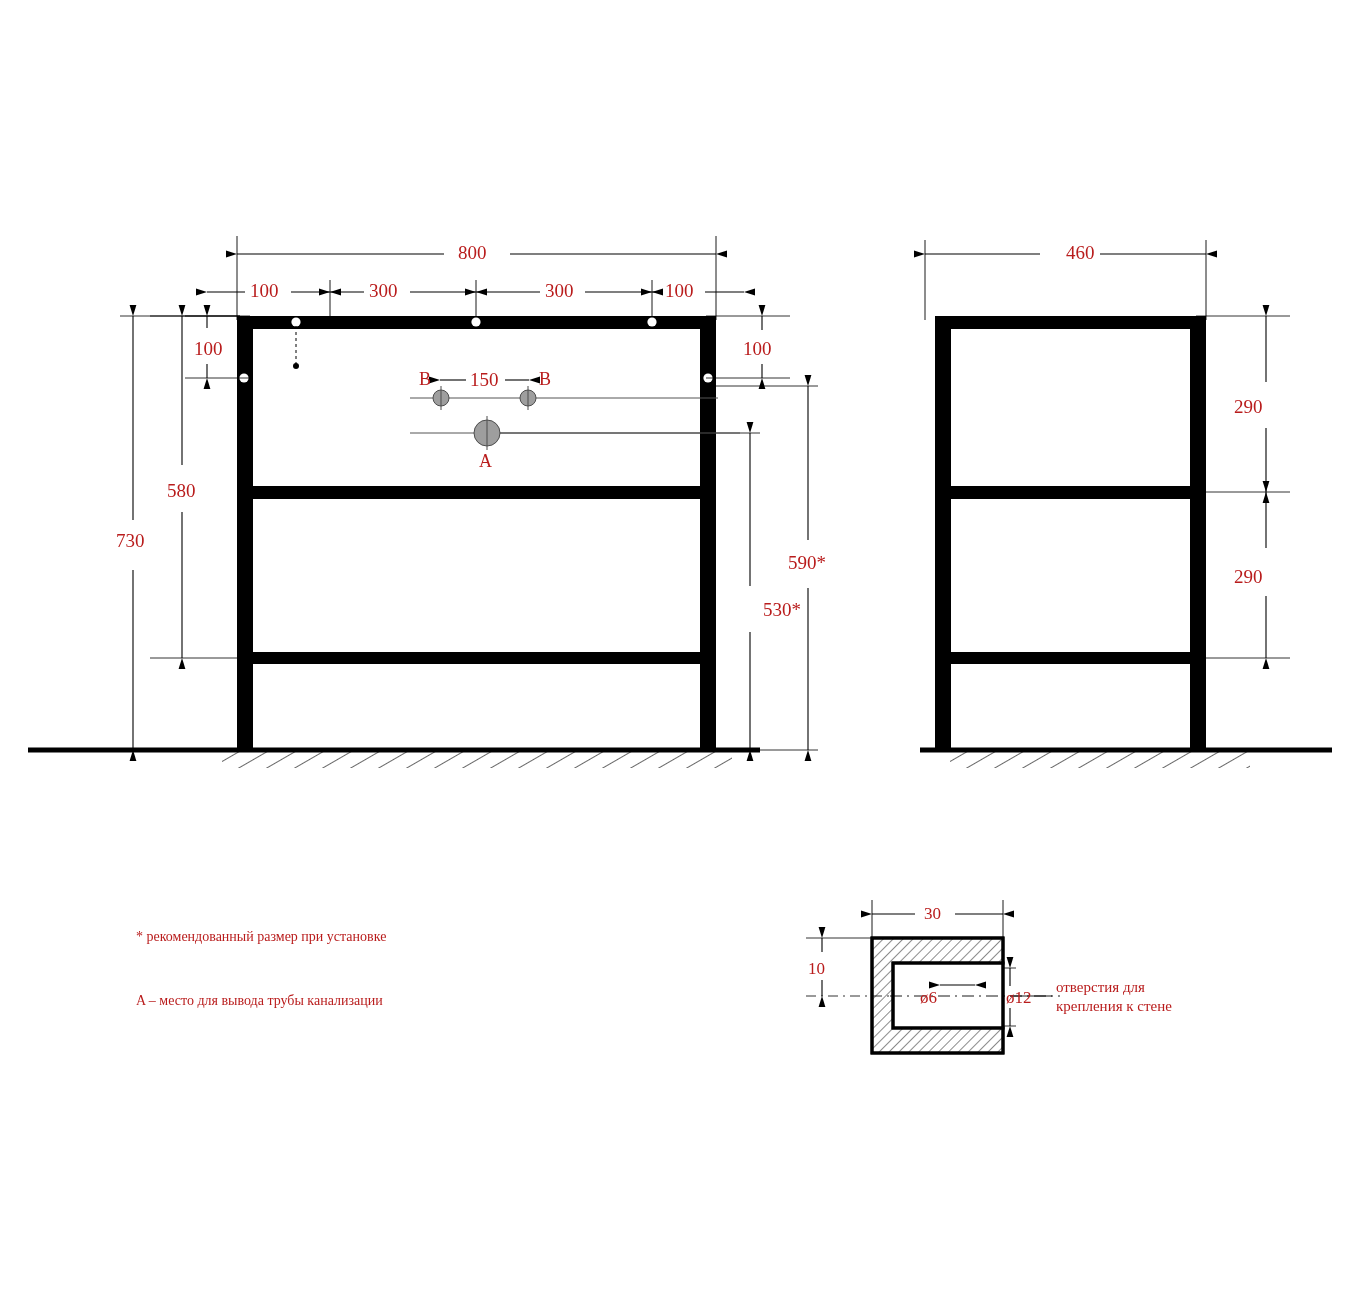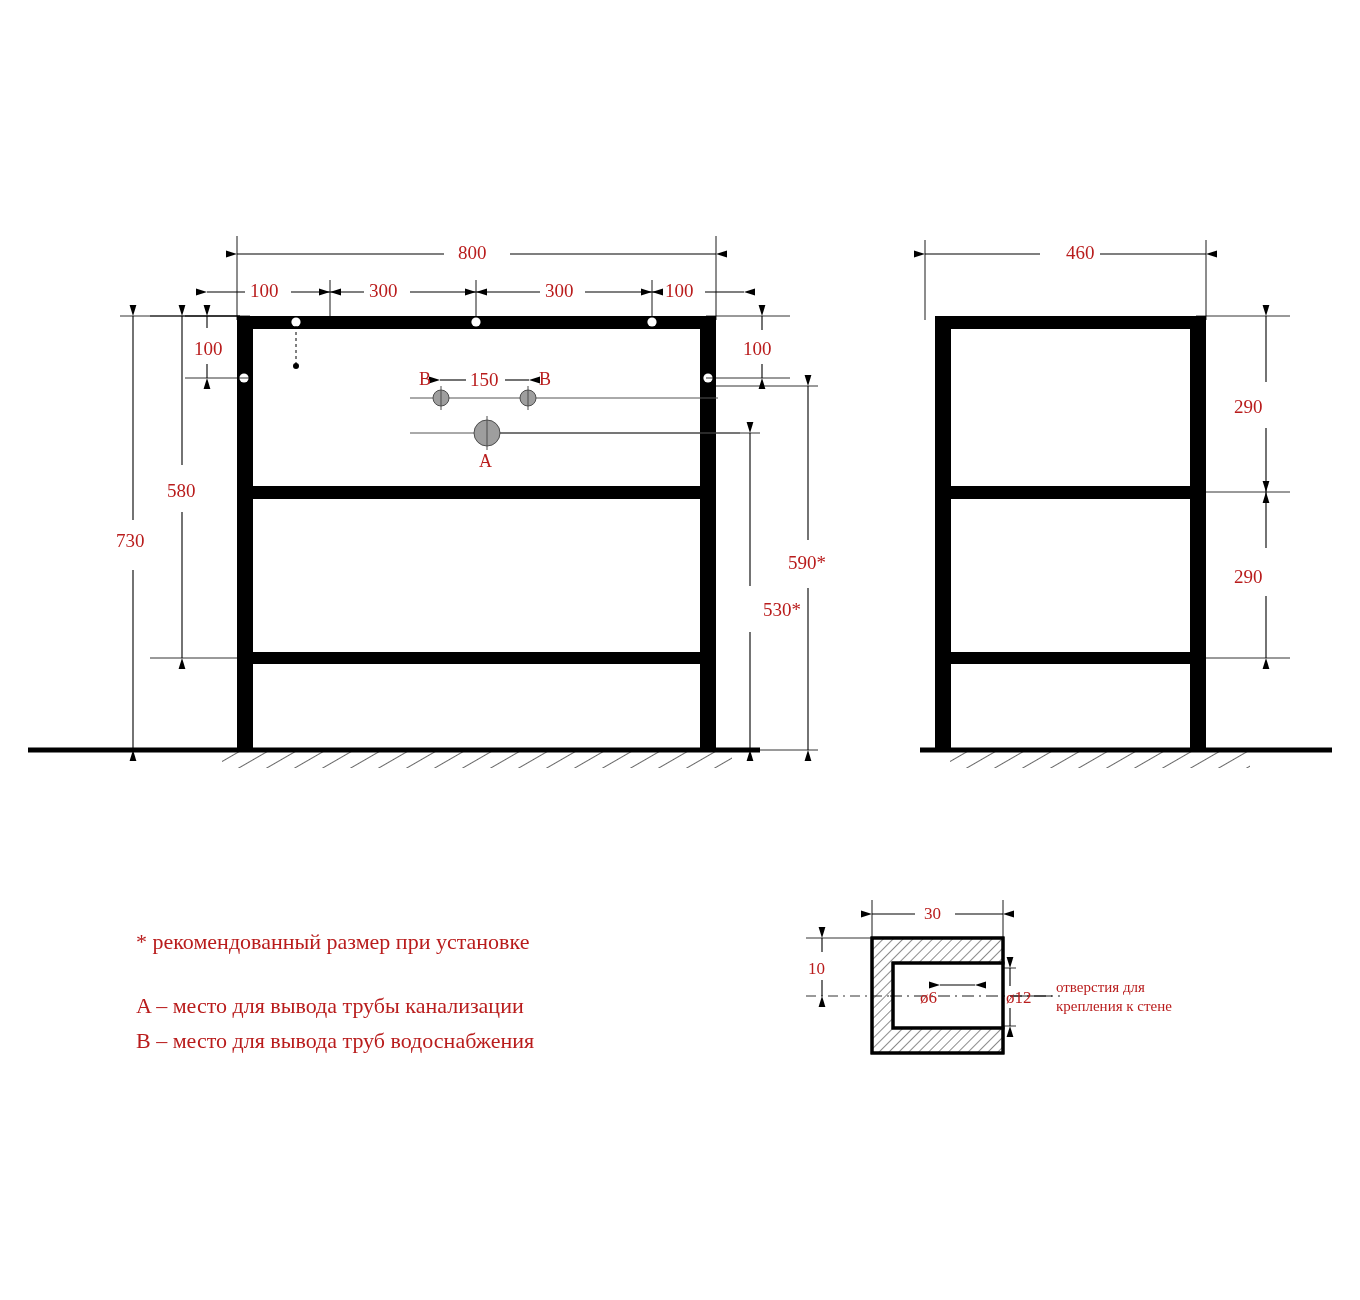--- a/index.html
+++ b/index.html
@@ -32,21 +32,21 @@
     white-space: pre;
     line-height: 1.28;
   }
   .dim {
     font-size: 19px;
   }
   .note {
     font-size: 15px;
   }
   .legend {
-    font-size: 22px;
+    font-size: 14px;
   }
   .label {
     font-size: 18px;
   }
   .small-dim {
     font-size: 17px;
   }
 </style>
 </head>
 <body>
@@ -266,15 +266,14 @@
 
   <div class="txt small-dim" style="left:924px; top:903px;">30</div>
   <div class="txt small-dim" style="left:808px; top:958px;">10</div>
   <div class="txt small-dim" style="left:920px; top:987px;">ø6</div>
   <div class="txt small-dim" style="left:1006px; top:987px;">ø12</div>
   <div class="txt note" style="left:1056px; top:978px;">отверстия для
 крепления к стене</div>
 
   <div class="txt legend" style="left:136px; top:928px;">* рекомендованный размер при установке</div>
   <div class="txt legend" style="left:136px; top:992px;">A – место для вывода трубы канализации</div>
-  <div class="txt legend" style="left:136px; top:1027px;">B – место для вывода труб водоснабжения</div>
 
 </div>
 
 </body></html>

